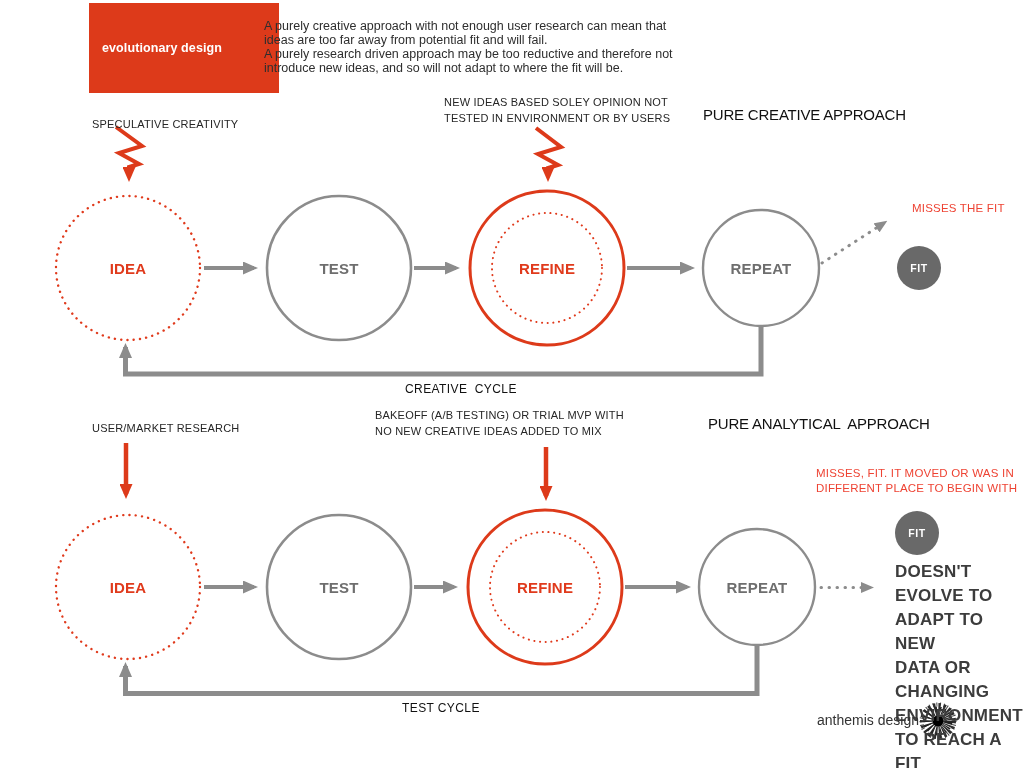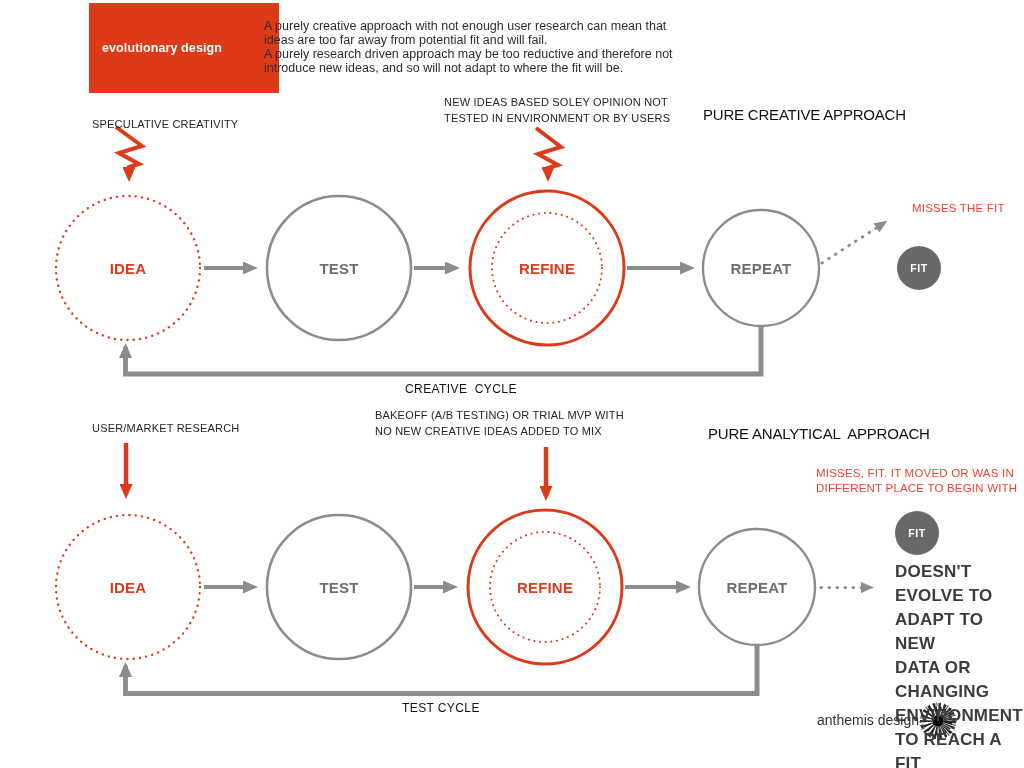--- a/index.html
+++ b/index.html
@@ -117,21 +117,21 @@
   <div class="node-label node-gray" style="left:339px;top:268px;">TEST</div>
   <div class="node-label node-red" style="left:547px;top:268px;">REFINE</div>
   <div class="node-label node-gray" style="left:761px;top:268px;">REPEAT</div>
   <div class="fit-label" style="left:919px;top:268px;">FIT</div>
 
   <div class="label cycle-label" style="left:405px;top:382px;">CREATIVE  CYCLE</div>
 
   <div class="label caps" style="left:92px;top:421px;">USER/MARKET RESEARCH</div>
   <div class="label caps" style="left:375px;top:408px;">BAKEOFF (A/B TESTING) OR TRIAL MVP WITH
 NO NEW CREATIVE IDEAS ADDED TO MIX</div>
-  <div class="label title" style="left:708px;top:425px;">PURE ANALYTICAL  APPROACH</div>
+  <div class="label title" style="left:708px;top:415px;">PURE ANALYTICAL  APPROACH</div>
   <div class="label red-note" style="left:816px;top:466px;">MISSES, FIT. IT MOVED OR WAS IN
 DIFFERENT PLACE TO BEGIN WITH</div>
 
   <div class="node-label node-red" style="left:128px;top:587px;">IDEA</div>
   <div class="node-label node-gray" style="left:339px;top:587px;">TEST</div>
   <div class="node-label node-red" style="left:545px;top:587px;">REFINE</div>
   <div class="node-label node-gray" style="left:757px;top:587px;">REPEAT</div>
   <div class="fit-label" style="left:917px;top:533px;">FIT</div>
 
   <div class="label outcome" style="left:895px;top:560px;">DOESN'T

